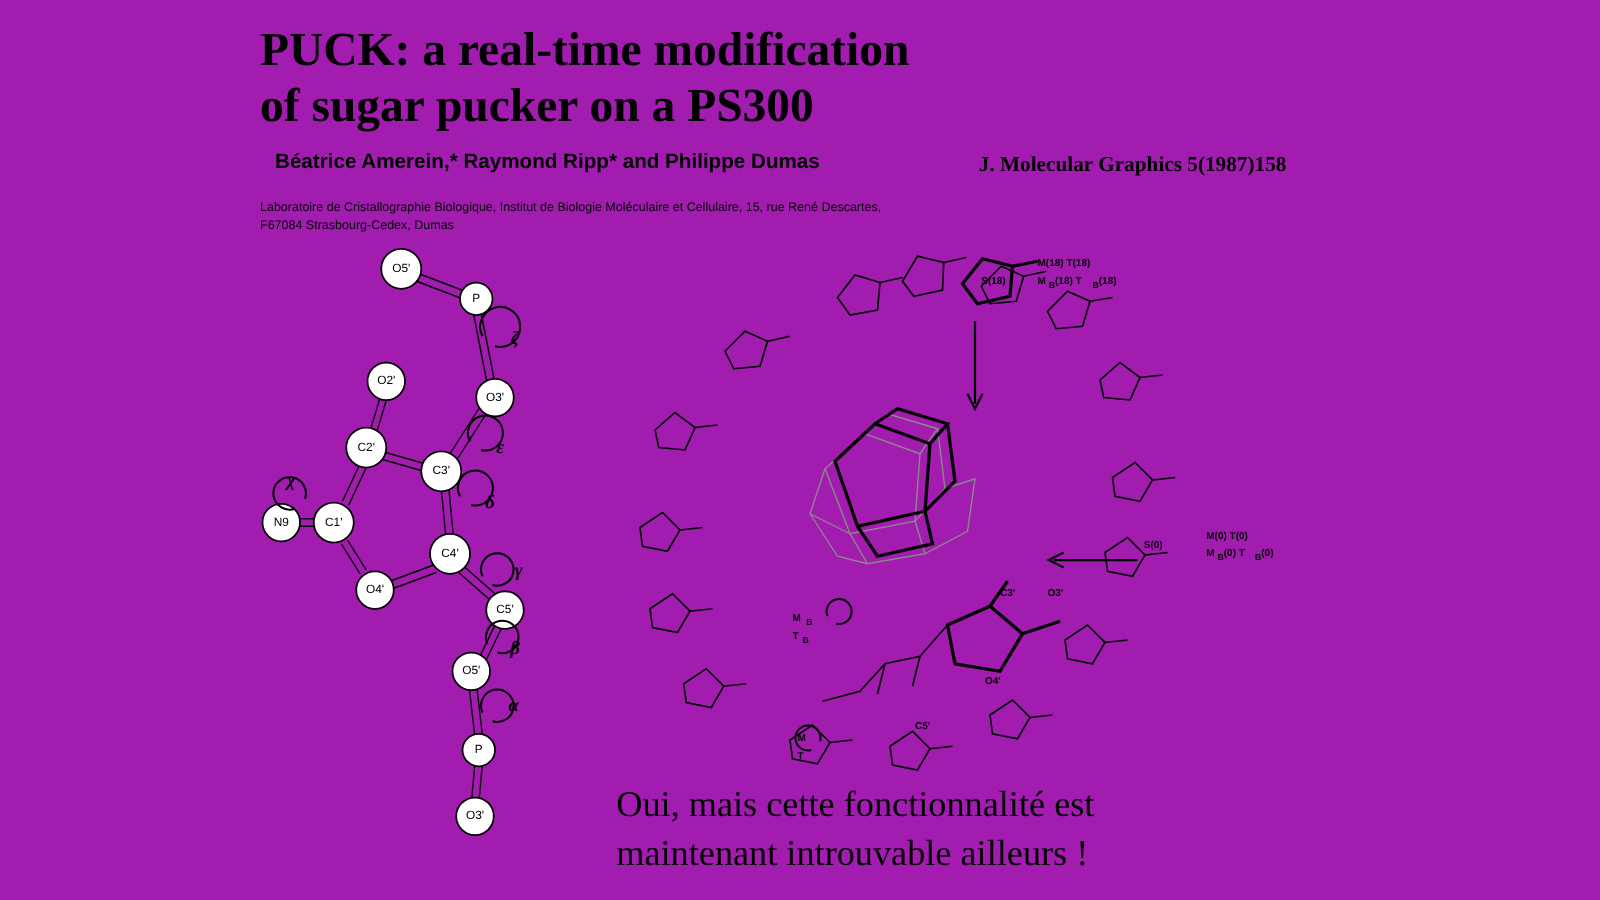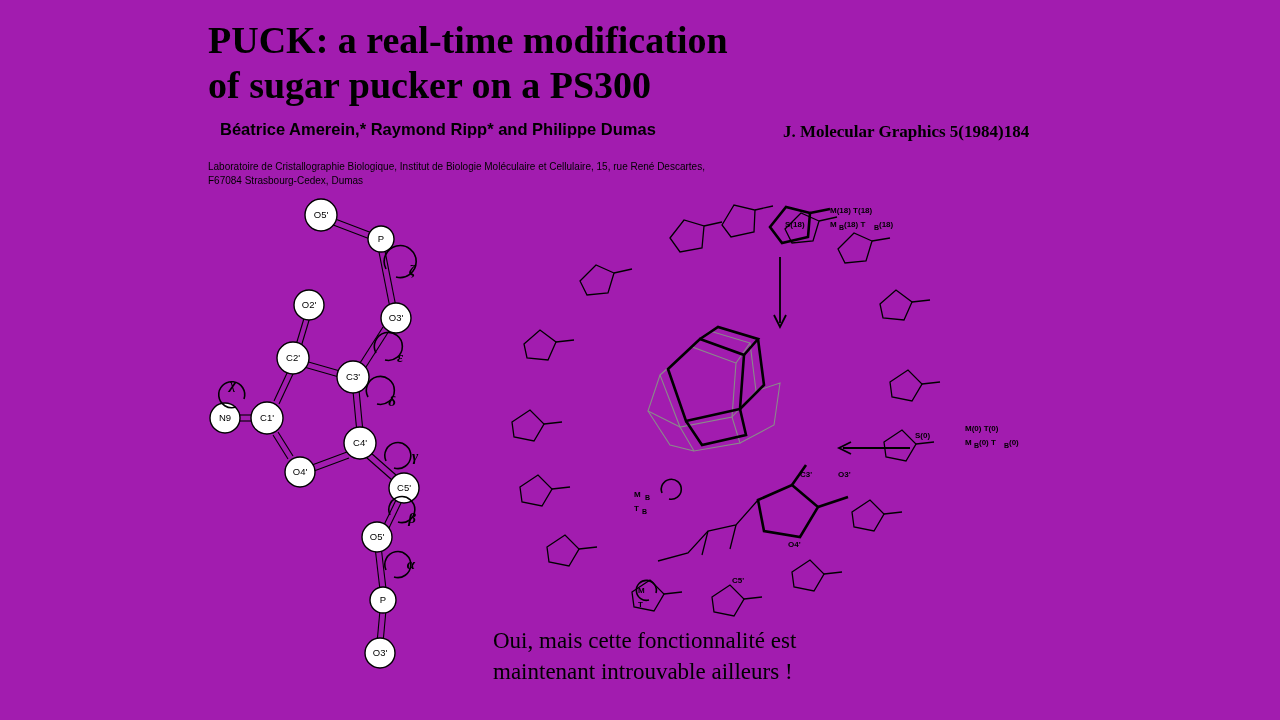--- a/index.html
+++ b/index.html
@@ -66,21 +66,21 @@
   }
   #affiliation .line { display: block; }
 
   
   #note {
     position: absolute;
     left: 493px;
     top: 625px;
     width: 520px;
     font-family: "Liberation Serif", serif;
-    font-size: 23px;
+    font-size: 29px;
     line-height: 1.35;
     color: #000;
   }
   #note .line { display: block; white-space: nowrap; }
 
   
   #fig-left {
     position: absolute;
     left: 200px;
     top: 185px;
@@ -136,21 +136,21 @@
 
 <div id="page">
 
   <div id="title">
     <span class="line">PUCK: a real-time modification</span>
     <span class="line">of sugar pucker on a PS300</span>
   </div>
 
   <div id="authors">Béatrice Amerein,* Raymond Ripp* and Philippe Dumas</div>
 
-  <div id="journal-ref">J. Molecular Graphics  5(1984)184</div>
+  <div id="journal-ref">J. Molecular Graphics  5(1987)158</div>
 
   <div id="affiliation">
     <span class="line">Laboratoire de Cristallographie Biologique, Institut de Biologie Moléculaire et Cellulaire, 15, rue René Descartes,</span>
     <span class="line">F67084 Strasbourg-Cedex, Dumas</span>
   </div>
 
   <div id="fig-left">
     <svg width="260" height="500" viewBox="0 0 260 500">
 
       <g class="bond-thin">

